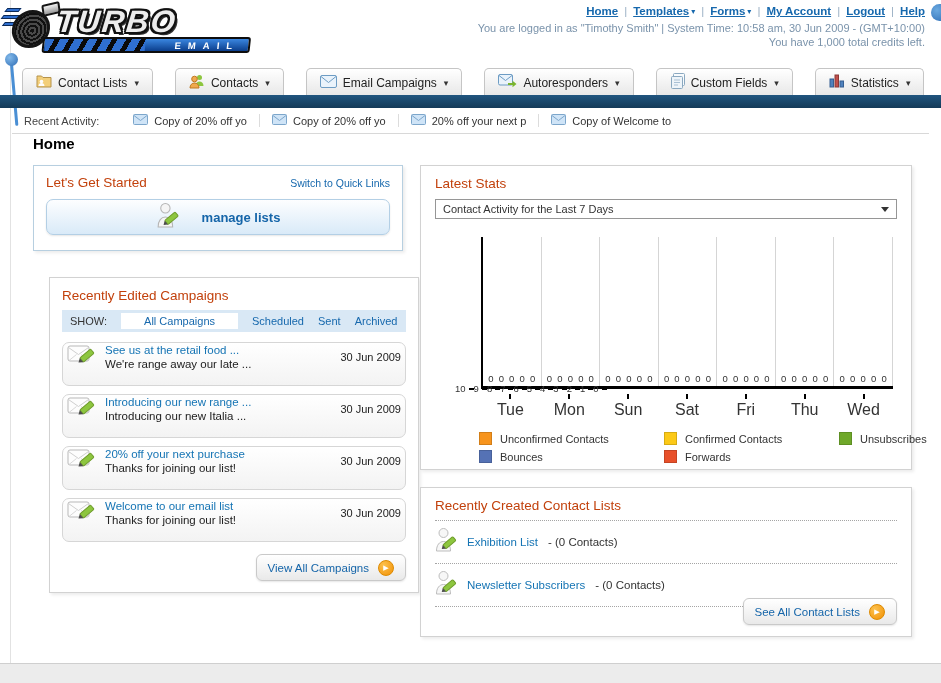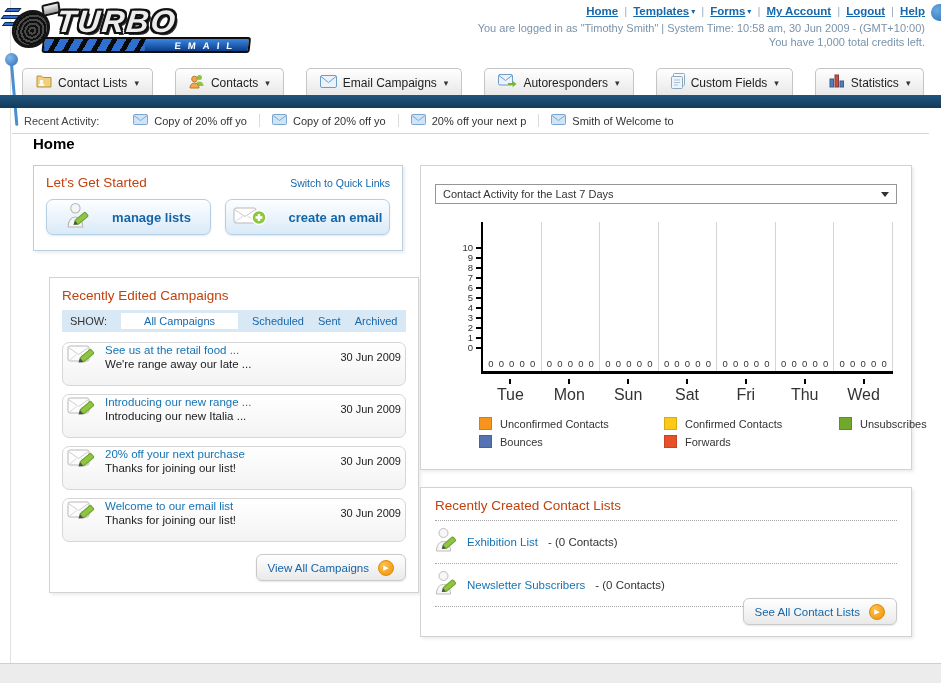--- a/index.html
+++ b/index.html
@@ -84,21 +84,21 @@
               box-shadow:0 1px 2px rgba(0,0,0,0.10); display:inline-flex; align-items:center; gap:9px; color:#1565a9; font-size:11.5px; cursor:pointer; }
   .circle-arrow { width:16px; height:16px; border-radius:50%; background:radial-gradient(circle at 35% 30%,#fcc14e,#f29105); border:1px solid #dd8a00;
                   color:#fff; font-size:7px; display:inline-flex; align-items:center; justify-content:center; }
 
   
   .stats { left:420px; top:165px; width:492px; height:305px; padding:10px 14px; }
   .dropdown { margin-top:8px; height:20px; border:1px solid #969696; background:#fff; display:flex; align-items:center;
               justify-content:space-between; padding:0 7px; font-size:11px; color:#333; cursor:pointer; }
   .dd-caret { width:0; height:0; border-left:4px solid transparent; border-right:4px solid transparent; border-top:5px solid #333; }
   .chart { margin-top:18px; margin-left:20px; margin-right:4px; display:grid; grid-template-columns:26px 1fr; }
-  .y-axis { display:flex; flex-direction:column; justify-content:center; align-items:flex-end; height:162px; margin-top:-5px; font-size:9.5px; color:#333; }
+  .y-axis { display:flex; flex-direction:row; justify-content:flex-start; align-items:flex-end; height:162px; margin-top:-5px; font-size:9.5px; color:#333; }
   .ytick { position:relative; padding-right:8px; line-height:10px; }
   .ytick::after { content:""; position:absolute; right:0; top:50%; margin-top:-1px; width:5px; height:2px; background:#000; }
   .plot { height:152px; border-left:2px solid #000; border-bottom:3px solid #000; display:grid; grid-template-columns:repeat(7,1fr); }
   .day-group { border-right:1px solid #d5d5d5; display:flex; justify-content:space-evenly; align-items:flex-end; padding-bottom:2px; }
   .day-group .val { font-size:9.5px; color:#333; }
   .x-labels { grid-column:2; display:grid; grid-template-columns:repeat(7,1fr); margin-top:0; }
   .day-label { text-align:center; font-size:16px; color:#333; }
   .day-label::before { content:""; display:block; width:2px; height:5px; background:#000; margin:0 auto 2px; }
   .legend { margin:13px 0 0 44px; display:grid; grid-template-columns:185px 175px 1fr; row-gap:5px; }
   .leg-item { display:flex; align-items:center; gap:8px; font-size:11px; color:#333; }
@@ -238,21 +238,21 @@
             <rect x="0.5" y="0.5" width="14" height="10" rx="1" fill="#cfe4f7" stroke="#7ca6cb"></rect>
             <path d="M1 1.5l6.5 5 6.5-5" fill="none" stroke="#7ca6cb"></path>
           </svg></span>
       <span>20% off your next p</span>
     </span>
     <span class="ra-item">
       <span><svg width="15" height="11" viewBox="0 0 15 11">
             <rect x="0.5" y="0.5" width="14" height="10" rx="1" fill="#cfe4f7" stroke="#7ca6cb"></rect>
             <path d="M1 1.5l6.5 5 6.5-5" fill="none" stroke="#7ca6cb"></path>
           </svg></span>
-      <span>Smith of Welcome to</span>
+      <span>Copy of Welcome to</span>
     </span>
   </div>
   <div class="top-divider"></div>
   <div class="page-title">Home</div>
 
   <div class="panel get-started">
     <div class="gs-head">
       <span class="panel-title">Let's Get Started</span>
       <a class="gs-link">Switch to Quick Links</a>
     </div>
@@ -260,30 +260,20 @@
       <div class="gs-btn">
         <span><svg width="24" height="27" viewBox="0 0 22 26">
               <circle cx="8.5" cy="6" r="4.5" fill="#f5f5f5" stroke="#b5b5b5"></circle>
               <path d="M1.5 24c0-6 3-9.5 7-9.5s7 3.5 7 9.5z" fill="#f5f5f5" stroke="#b5b5b5"></path>
               <g transform="rotate(-40 14 16)">
                 <rect x="8" y="13.5" width="13" height="5" rx="1" fill="#8dc63f" stroke="#6e9c2a"></rect>
                 <path d="M8 13.5l-3.5 2.5 3.5 2.5z" fill="#4d4d4d"></path>
               </g>
             </svg></span>
         <span>manage lists</span>
-      </div>
-      <div class="gs-btn">
-        <span><svg width="34" height="24" viewBox="0 0 34 24">
-              <rect x="1" y="4" width="22" height="15" rx="2" fill="#fff" stroke="#b9b9b9"></rect>
-              <path d="M1.5 5.5l10.5 7 10.5-7" fill="none" stroke="#c9c9c9"></path>
-              <path d="M2 18l8-6M22.5 18l-8-6" fill="none" stroke="#d8d8d8"></path>
-              <circle cx="26" cy="13.5" r="7" fill="#8dc63f" stroke="#fff" stroke-width="1.5"></circle>
-              <path d="M26 10v7M22.5 13.5h7" stroke="#fff" stroke-width="2.5" fill="none"></path>
-            </svg></span>
-        <span>create an email</span>
       </div>
     </div>
   </div>
 
   <div class="panel campaigns">
     <div class="panel-title">Recently Edited Campaigns</div>
     <div class="show-bar">
       <span class="show-label">SHOW:</span>
       <a class="filter active">All Campaigns</a>
       <a class="filter">Scheduled</a>
@@ -358,20 +348,21 @@
     </div>
     <div class="btn-row">
       <span class="pill-btn">
         <span>View All Campaigns</span>
         <span class="circle-arrow">▶</span>
       </span>
     </div>
   </div>
 
   <div class="panel stats">
+    <div class="panel-title">Latest Stats</div>
     <div class="dropdown">
       <span>Contact Activity for the Last 7 Days</span>
       <span class="dd-caret"></span>
     </div>
     <div class="chart">
       <div class="y-axis">
           <div class="ytick">10</div>
           <div class="ytick">9</div>
           <div class="ytick">8</div>
           <div class="ytick">7</div>

